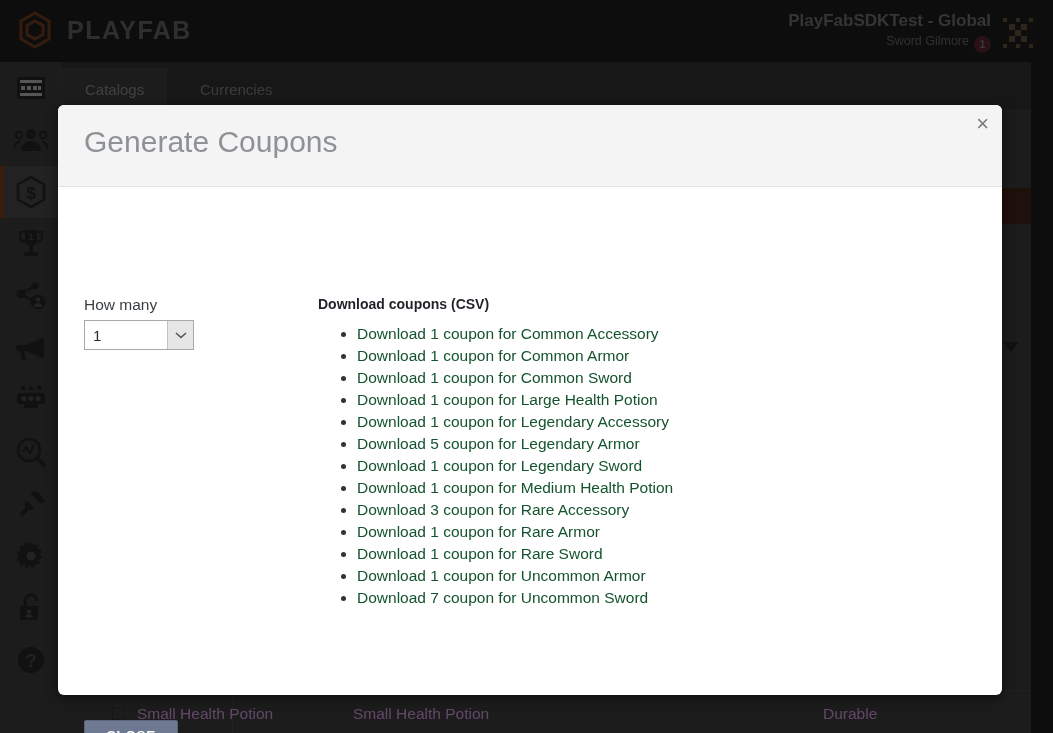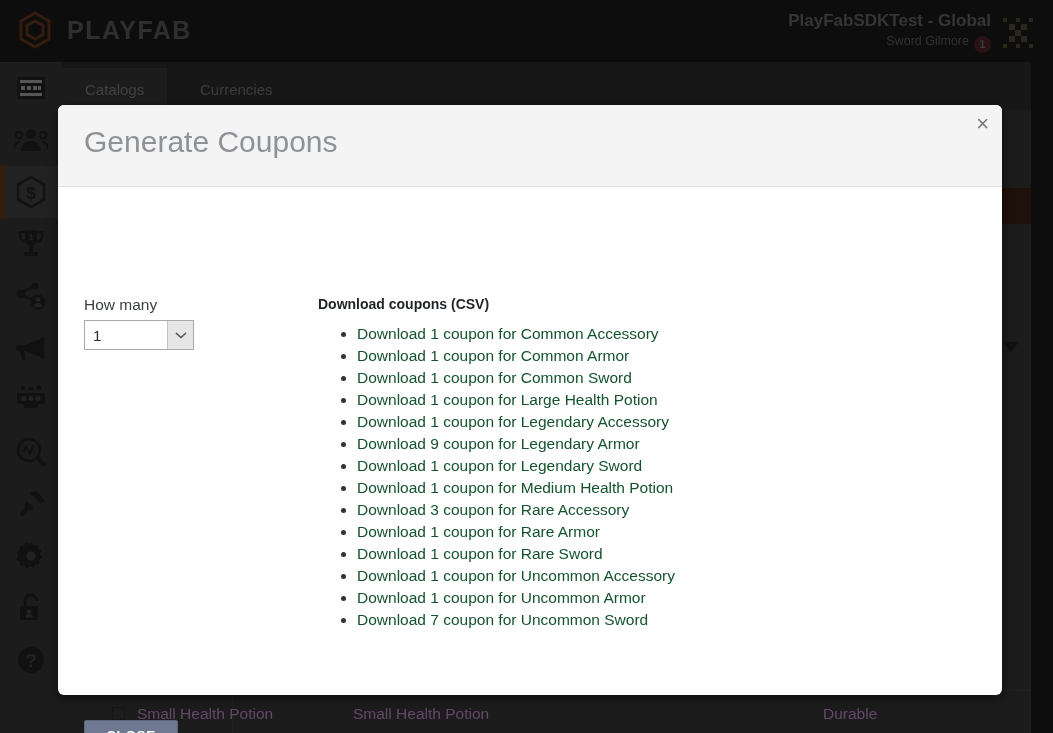--- a/index.html
+++ b/index.html
@@ -396,27 +396,26 @@
           </svg>
       </span>
 
       <div class="dl-title">Download coupons (CSV)</div>
       <ul class="dl-list">
           <li><a class="dl-link">Download 1 coupon for Common Accessory</a></li>
           <li><a class="dl-link">Download 1 coupon for Common Armor</a></li>
           <li><a class="dl-link">Download 1 coupon for Common Sword</a></li>
           <li><a class="dl-link">Download 1 coupon for Large Health Potion</a></li>
           <li><a class="dl-link">Download 1 coupon for Legendary Accessory</a></li>
-          <li><a class="dl-link">Download 9 coupon for Legendary Armor</a></li>
+          <li><a class="dl-link">Download 5 coupon for Legendary Armor</a></li>
           <li><a class="dl-link">Download 1 coupon for Legendary Sword</a></li>
           <li><a class="dl-link">Download 1 coupon for Medium Health Potion</a></li>
           <li><a class="dl-link">Download 3 coupon for Rare Accessory</a></li>
           <li><a class="dl-link">Download 1 coupon for Rare Armor</a></li>
           <li><a class="dl-link">Download 1 coupon for Rare Sword</a></li>
-          <li><a class="dl-link">Download 1 coupon for Uncommon Accessory</a></li>
           <li><a class="dl-link">Download 1 coupon for Uncommon Armor</a></li>
           <li><a class="dl-link">Download 7 coupon for Uncommon Sword</a></li>
         </ul>
 
       <button class="close-btn">CLOSE</button>
     </div>
   </div>
 </div>
 
 </body></html>

